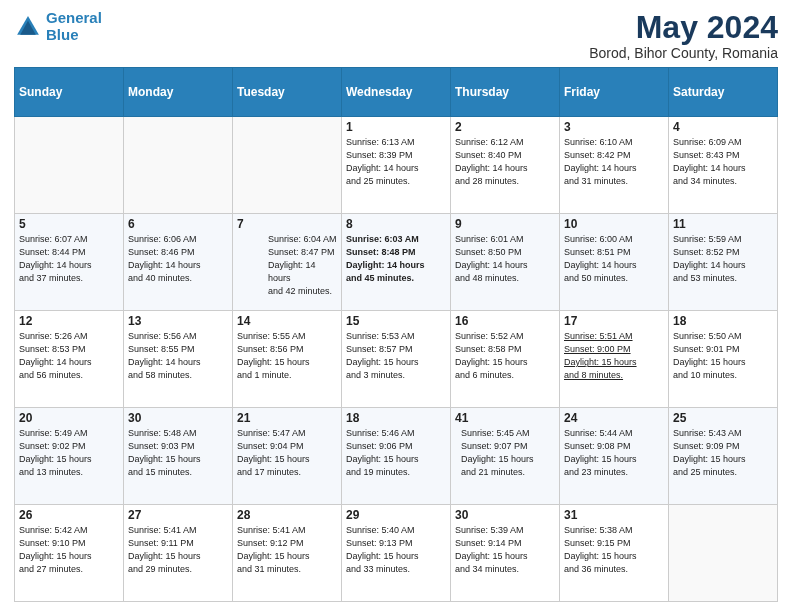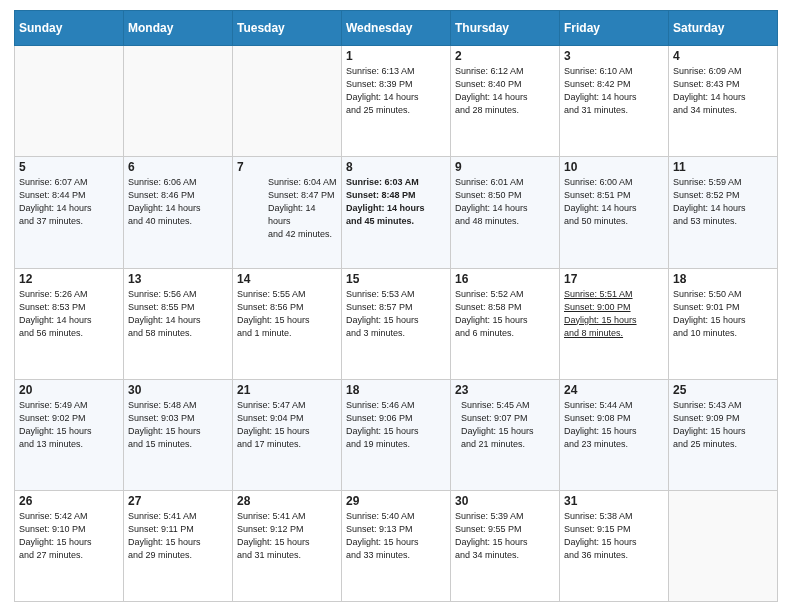--- a/index.html
+++ b/index.html
@@ -59,21 +59,21 @@
       border: 1px solid #ccc;
       border-collapse: collapse;
       width: 100%;
       table-layout: fixed;
     }
     .calendar th {
       background: #2980b9;
       color: #fff;
       font-size: 12px;
       font-weight: bold;
-      padding: 10px 4px;
+      padding: 17px 4px;
       text-align: left;
       border: 1px solid #2171a3;
     }
     .calendar td {
       border: 1px solid #ccc;
       vertical-align: top;
       padding: 3px 4px;
       font-size: 9.5px;
       color: #222;
       height: 88px;
@@ -98,20 +98,36 @@
     .day-info {
       font-size: 9px;
       line-height: 1.45;
       color: #222;
     }
   </style>
 </head>
 <body>
 
 <div class="page">
+  <div class="header">
+    <div class="logo">
+      <svg class="logo-icon" viewBox="0 0 36 36">
+        <polygon points="18,4 32,28 4,28" fill="#2980b9"></polygon>
+        <polygon points="18,10 28,28 8,28" fill="#1a5a8a"></polygon>
+      </svg>
+      <div class="logo-text">
+        <div><span>General</span></div>
+        <div><span style="color:#2980b9">Blue</span></div>
+      </div>
+    </div>
+    <div class="title-block">
+      <div class="main-title">May 2024</div>
+      <div class="subtitle">Borod, Bihor County, Romania</div>
+    </div>
+  </div>
 
   <table class="calendar">
     <thead>
       <tr>
       <th>Sunday</th>
           <th>Monday</th>
           <th>Tuesday</th>
           <th>Wednesday</th>
           <th>Thursday</th>
           <th>Friday</th>
@@ -277,21 +293,21 @@
 and 17 minutes.</div>
           </td>
           <td>
             <span class="day-num">18</span>
             <div class="day-info" style="white-space: pre-line;">Sunrise: 5:46 AM
 Sunset: 9:06 PM
 Daylight: 15 hours
 and 19 minutes.</div>
           </td>
           <td>
-            <span class="day-num">23</span>
+            <span class="day-num">41</span>
             <div class="day-info" style="white-space: pre-line; margin-left: 6px;">Sunrise: 5:45 AM
 Sunset: 9:07 PM
 Daylight: 15 hours
 and 21 minutes.</div>
           </td>
           <td>
             <span class="day-num">24</span>
             <div class="day-info" style="white-space: pre-line;">Sunrise: 5:44 AM
 Sunset: 9:08 PM
 Daylight: 15 hours
@@ -330,21 +346,21 @@
           <td>
             <span class="day-num">29</span>
             <div class="day-info" style="white-space: pre-line;">Sunrise: 5:40 AM
 Sunset: 9:13 PM
 Daylight: 15 hours
 and 33 minutes.</div>
           </td>
           <td>
             <span class="day-num">30</span>
             <div class="day-info" style="white-space: pre-line;">Sunrise: 5:39 AM
-Sunset: 9:55 PM
+Sunset: 9:14 PM
 Daylight: 15 hours
 and 34 minutes.</div>
           </td>
           <td>
             <span class="day-num">31</span>
             <div class="day-info" style="white-space: pre-line;">Sunrise: 5:38 AM
 Sunset: 9:15 PM
 Daylight: 15 hours
 and 36 minutes.</div>
           </td>

